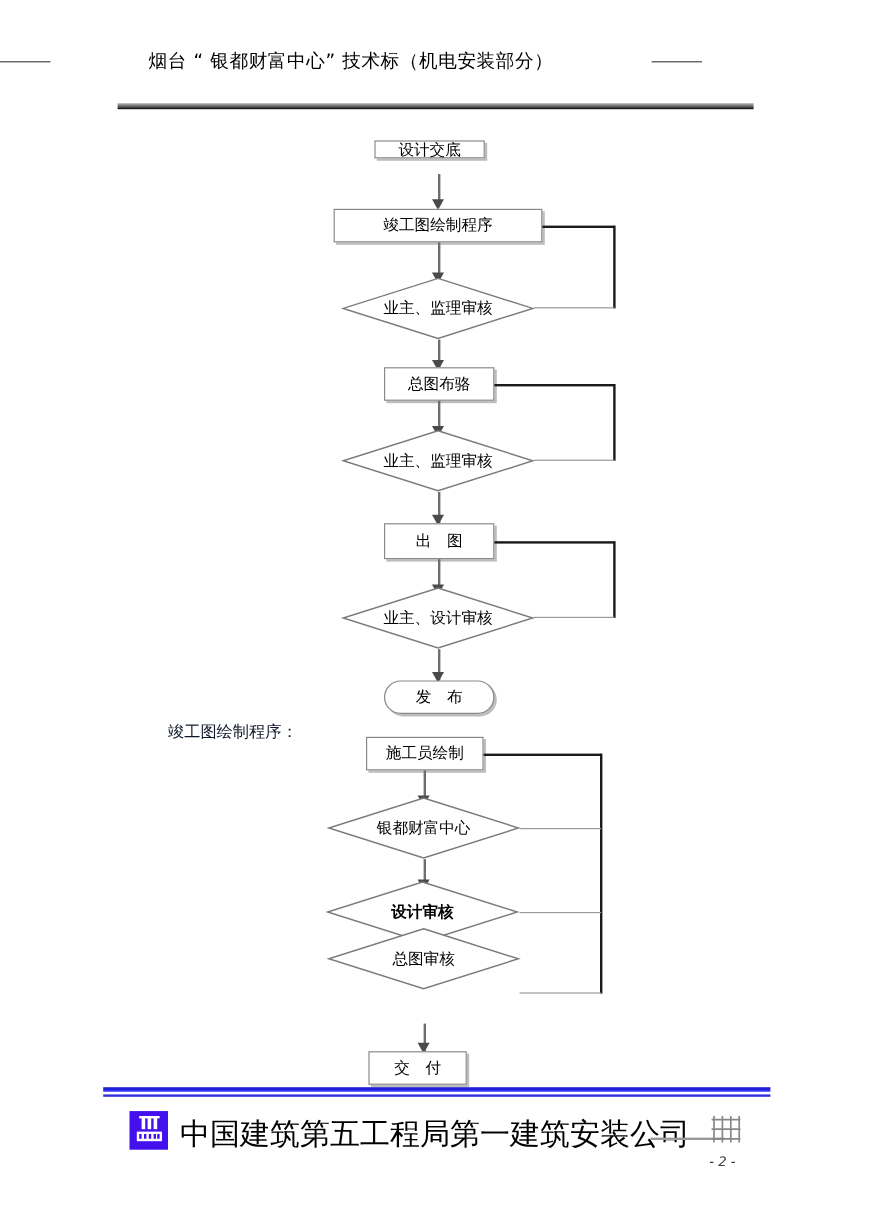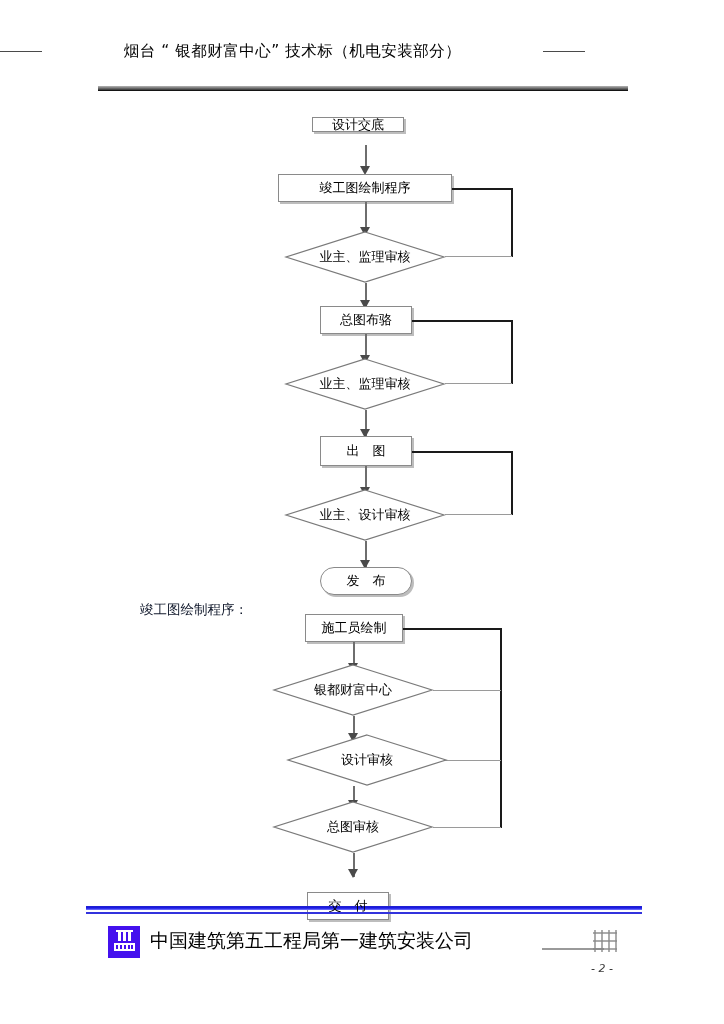--- a/index.html
+++ b/index.html
@@ -154,21 +154,21 @@
     top: 926px;
     width: 32px;
     height: 32px;
     background: #4411ee;
   }
   .footer-logo svg { display: block; }
   .footer-company {
     position: absolute;
     left: 150px;
     top: 928px;
-    font-size: 19px;
+    font-size: 25px;
     color: #000000;
     white-space: nowrap;
   }
   .footer-line {
     position: absolute;
     left: 542px;
     top: 948px;
     width: 62px;
     height: 1.5px;
     background: #9a9a9a;
@@ -292,39 +292,39 @@
 
     <div class="diamond-wrap" style="left:273px; top:664px; width:160px; height:52px;">
       <svg width="160" height="52" viewBox="0 0 160 52">
         <polygon points="80,1 159,26 80,51 1,26" fill="#ffffff" stroke="#7a7a7a" stroke-width="1.2"></polygon>
       </svg>
       <span class="diamond-label">银都财富中心</span>
     </div>
     <div class="vline" style="left:353px; top:716px; height:24px;"></div>
     <div class="arrow-down" style="left:348px; top:733px;"></div>
 
-    <div class="diamond-wrap" style="left:287px; top:734px; width:160px; height:52px;">
+    <div class="diamond-wrap" style="left:272px; top:734px; width:160px; height:52px;font-weight:bold;">
       <svg width="160" height="52" viewBox="0 0 160 52">
         <polygon points="80,1 159,26 80,51 1,26" fill="#ffffff" stroke="#7a7a7a" stroke-width="1.2"></polygon>
       </svg>
       <span class="diamond-label">设计审核</span>
     </div>
     <div class="vline" style="left:353px; top:786px; height:22px;"></div>
     <div class="arrow-down" style="left:348px; top:800px;"></div>
 
-    <div class="diamond-wrap" style="left:273px; top:801px; width:160px; height:52px;">
+    <div class="diamond-wrap" style="left:273px; top:773px; width:160px; height:52px;">
       <svg width="160" height="52" viewBox="0 0 160 52">
         <polygon points="80,1 159,26 80,51 1,26" fill="#ffffff" stroke="#7a7a7a" stroke-width="1.2"></polygon>
       </svg>
       <span class="diamond-label">总图审核</span>
     </div>
     <div class="vline" style="left:353px; top:853px; height:24px;"></div>
     <div class="arrow-down" style="left:348px; top:869px;"></div>
 
-    <div class="node box" style="left:307px; top:876px; width:82px; height:28px;margin-top:16px;">
+    <div class="node box" style="left:307px; top:876px; width:82px; height:28px;">
       <span class="label">交　付</span>
     </div>
   </div>
 
   <div class="footer-rule-thick"></div>
   <div class="footer-rule-thin"></div>
 
   <div class="footer-logo">
     <svg width="32" height="32" viewBox="0 0 32 32">
       <rect x="0" y="0" width="32" height="32" fill="#4411ee"></rect>

